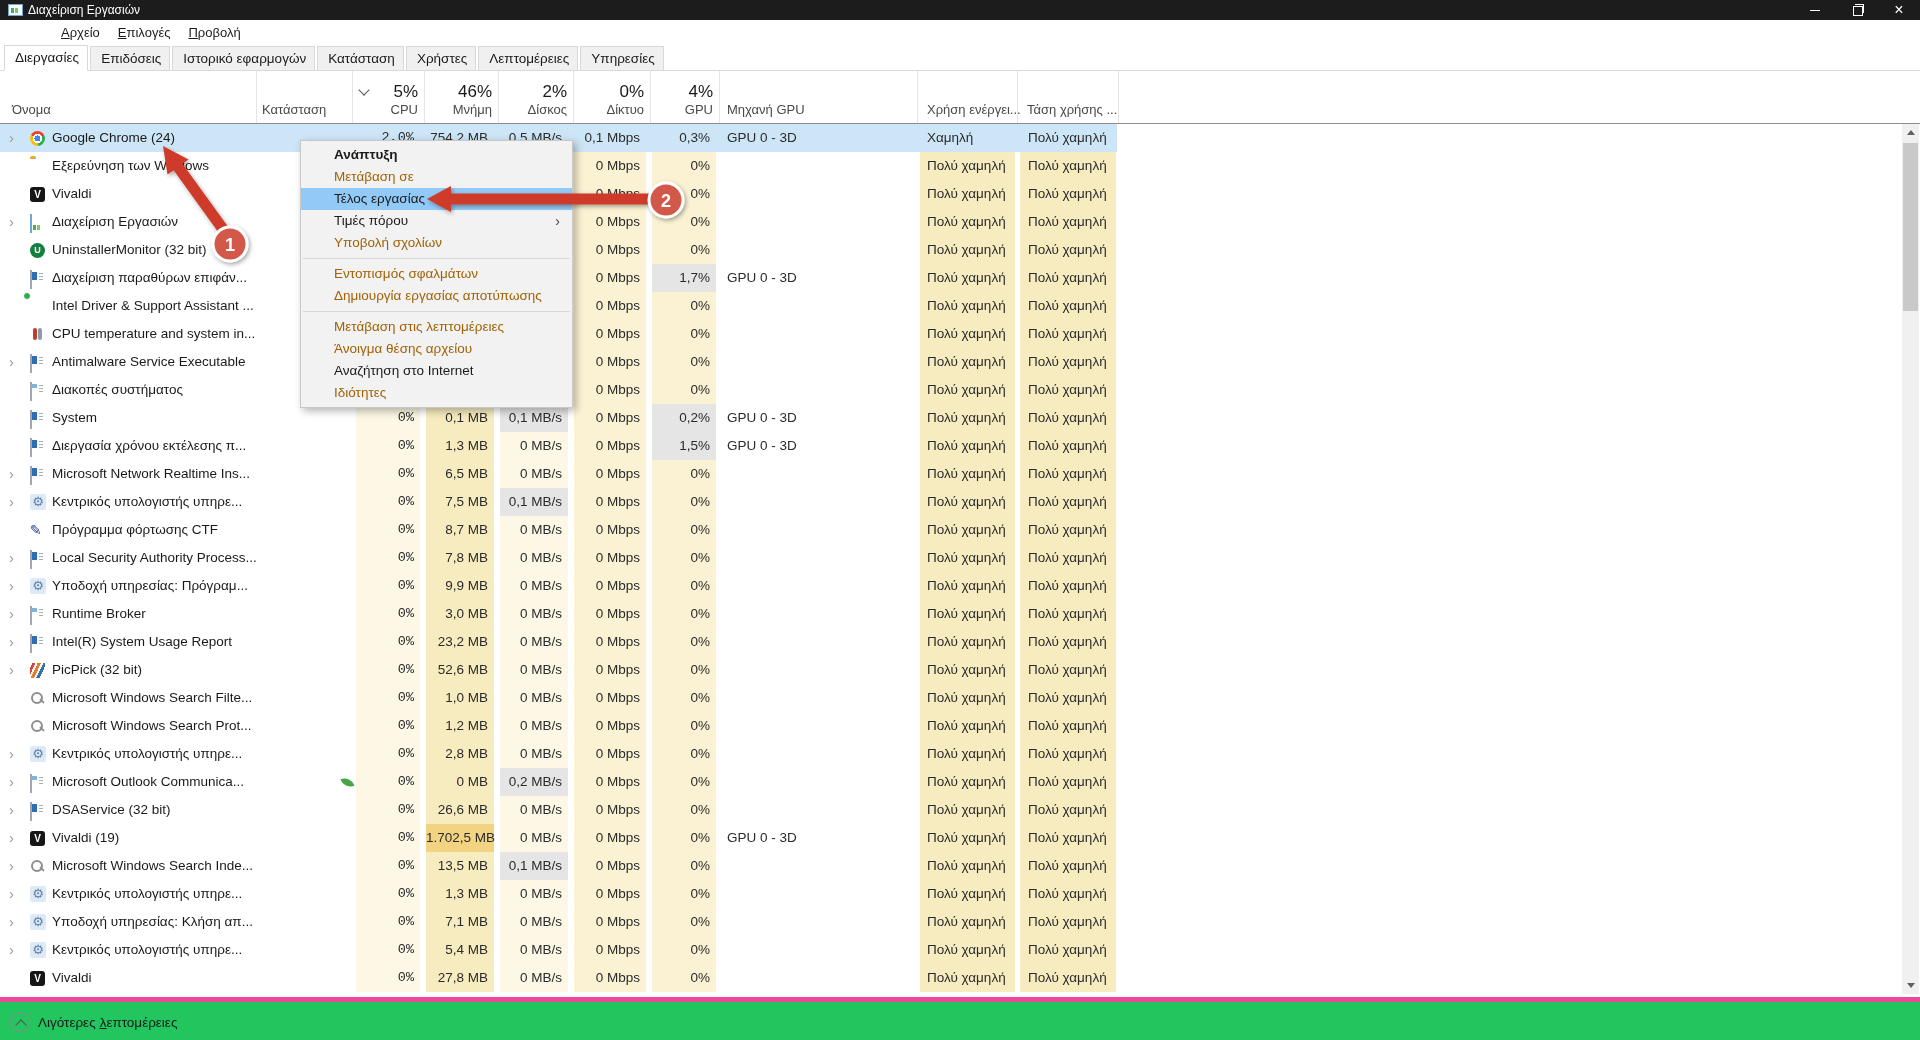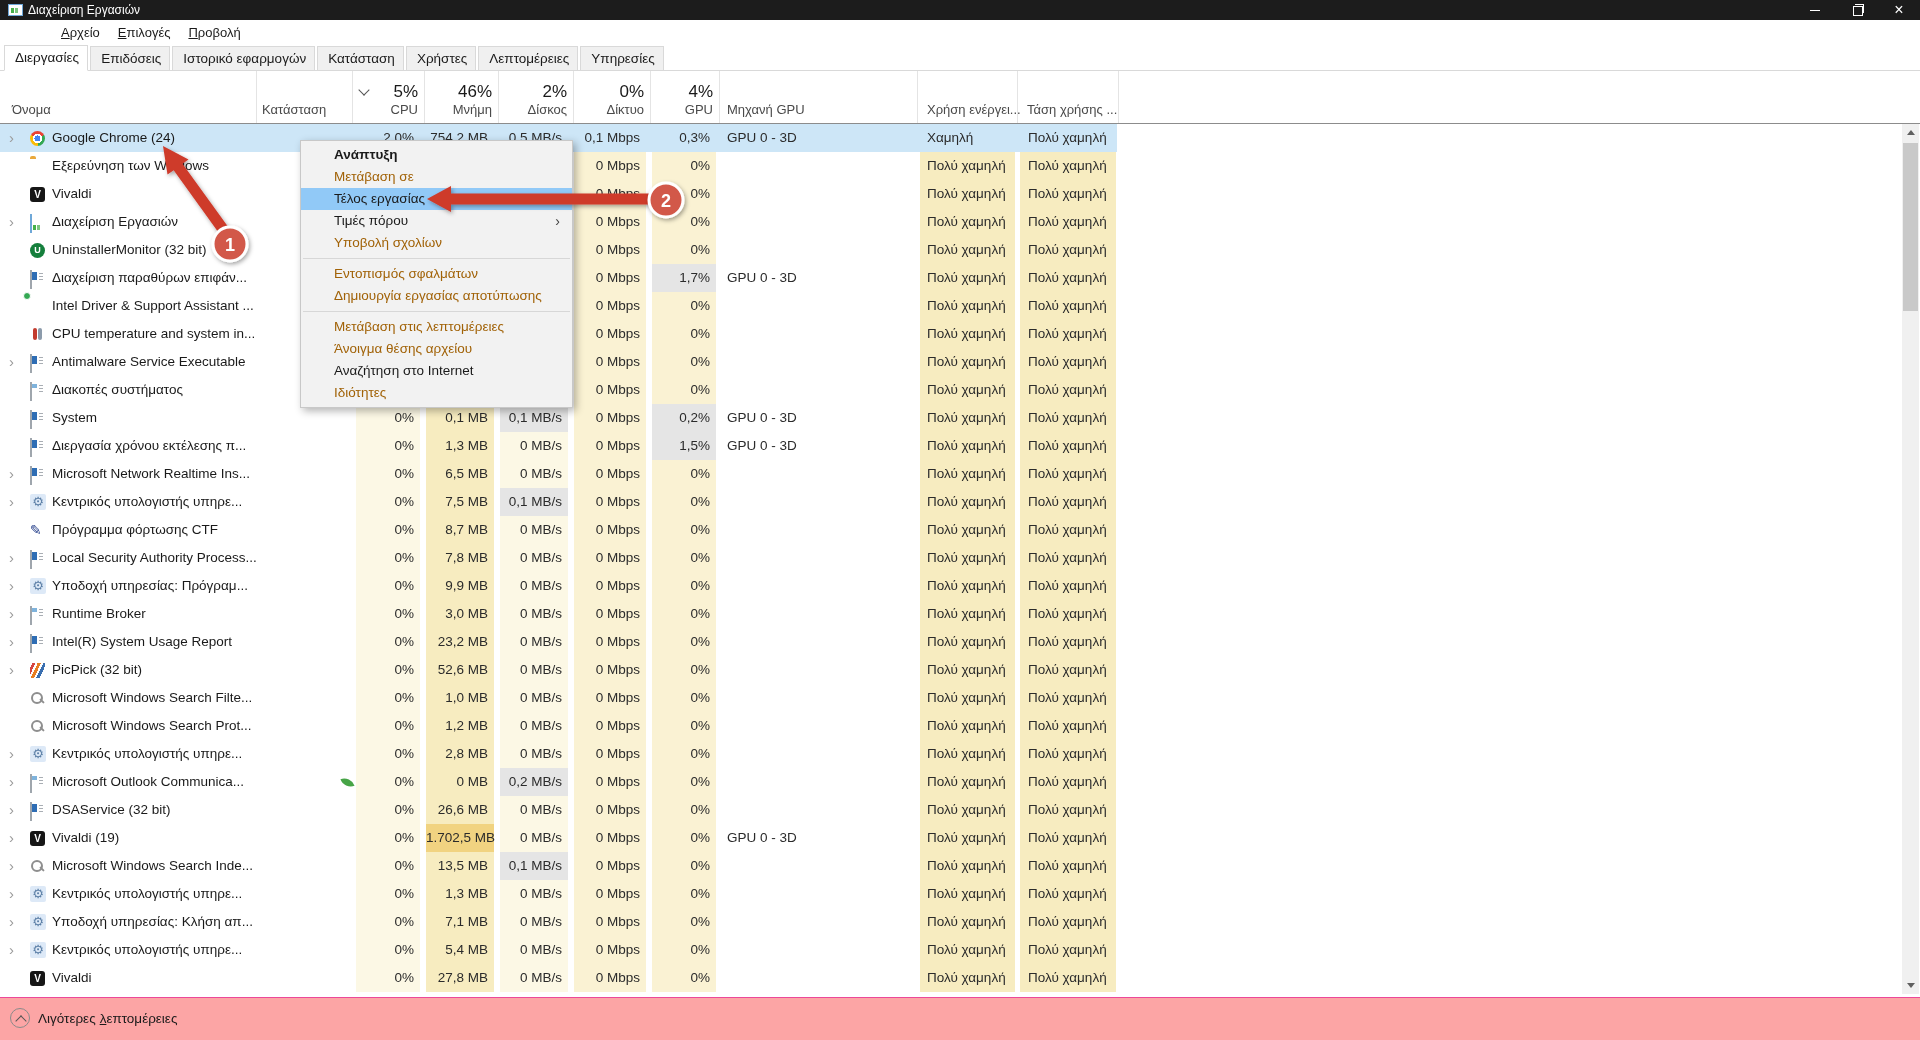--- a/index.html
+++ b/index.html
@@ -41,21 +41,21 @@
 
   
   .list { position:absolute; left:0; top:124px; width:1920px; height:868px; }
   .row { position:absolute; left:0; width:1117px; height:28px; background:#fff; }
   .row.sel { background:#CDE6F7; }
   .chev { position:absolute; left:9px; top:0; width:14px; line-height:28px; font-size:15px; color:#9B9B9B; }
   .pname { position:absolute; left:52px; top:0; line-height:28px; font-size:13.5px; color:#1A1A1A; white-space:nowrap; }
   .picon { position:absolute; left:30px; top:7px; width:15px; height:15px; }
   .cell { position:absolute; top:0; height:28px; line-height:28px; font-size:13.5px; color:#2B2B2B; white-space:nowrap; }
   .v { text-align:right; padding-right:6px; }
-  .c-cpu { left:356px; width:64px; }
+  .c-cpu { left:356px; width:64px;font-family:Liberation Mono, monospace; }
   .c-mem { left:426px; width:68px; }
   .c-disk { left:500px; width:68px; }
   .c-net { left:574px; width:72px; }
   .c-gpu { left:652px; width:64px; }
   .c-eng { left:721px; width:195px; padding-left:6px; }
   .c-en  { left:920px; width:95px; padding-left:7px; }
   .c-tr  { left:1020px; width:96px; padding-left:8px; }
   .h0 { background:#FCF8E5; } .h0n { background:#FAF2D3; } .h1 { background:#F7ECC0; }
   .h2 { background:#e5e5e5; } .h3 { background:#F1D381; }
   .sel .cell { background:transparent !important; }
@@ -93,21 +93,21 @@
   
   .ctxmenu { position:absolute; left:300px; top:140px; width:273px; background:#F2F2F2; border:1px solid #C8C8C8; box-shadow:3px 3px 8px rgba(0,0,0,0.3); padding:3px 0; z-index:50; }
   .mi { position:relative; height:22px; line-height:22px; font-size:13.5px; color:#1A1A1A; padding-left:33px; }
   .mi.bold { font-weight:bold; }
   .mi.dis { color:#a16207; }
   .mi.hl { background:#91C9F7; }
   .msep { height:1px; background:#D7D7D7; margin:4px 2px; }
   .subarrow { position:absolute; right:12px; top:0; color:#444; font-size:14px; }
 
   
-  .footer { position:absolute; left:0; top:997px; width:1920px; height:43px; background:#fca5a5; border-top:1px solid #ec4899; }
+  .footer { position:absolute; left:0; top:997px; width:1920px; height:43px; background:#22c55e; border-top:5px solid #ec4899; }
   .less { position:absolute; left:10px; top:8px; height:24px; display:flex; align-items:center; }
   .less-circle { width:20px; height:20px; border:1px solid #8A8A8A; border-radius:50%; position:relative; margin-right:8px; }
   .less-circle::after { content:""; position:absolute; left:5.5px; top:7.5px; width:7px; height:7px; border-left:1.5px solid #555; border-top:1.5px solid #555; transform:rotate(45deg); }
   .less-label { font-size:13.5px; color:#1A1A1A; }
   .less-label .pre { margin-right:4px; }
 
   
   .scrollbar { position:absolute; left:1902px; top:124px; width:17px; height:870px; background:#F0F0F0; }
   .sb-up, .sb-down { position:absolute; left:0; width:17px; height:17px; }
   .sb-up { top:0; } .sb-down { bottom:0; }

